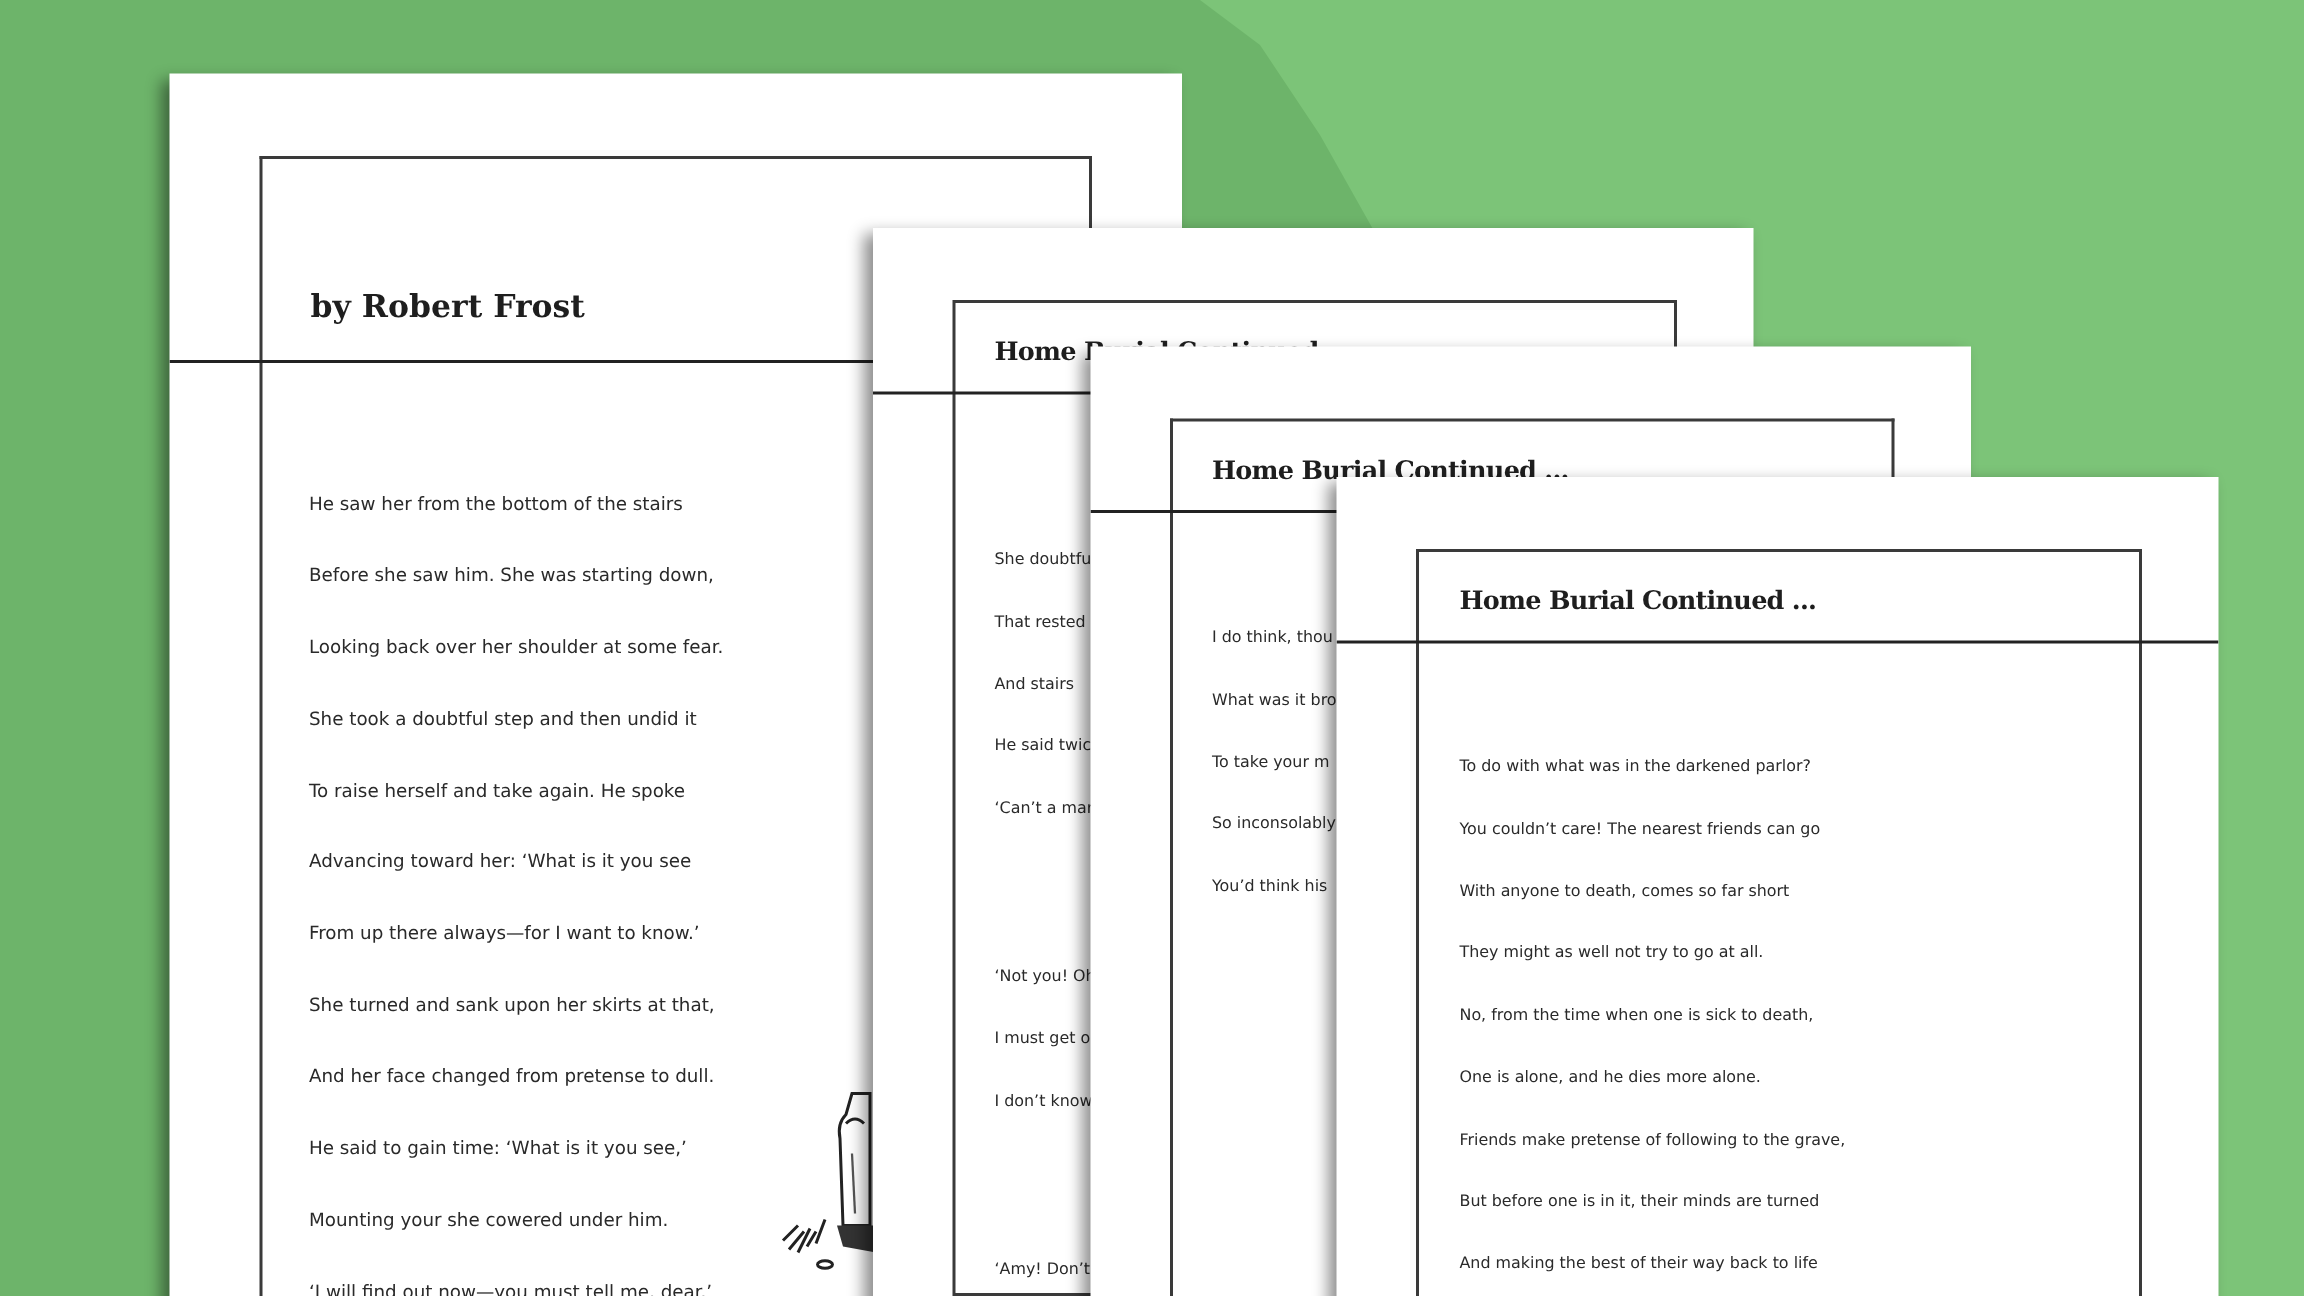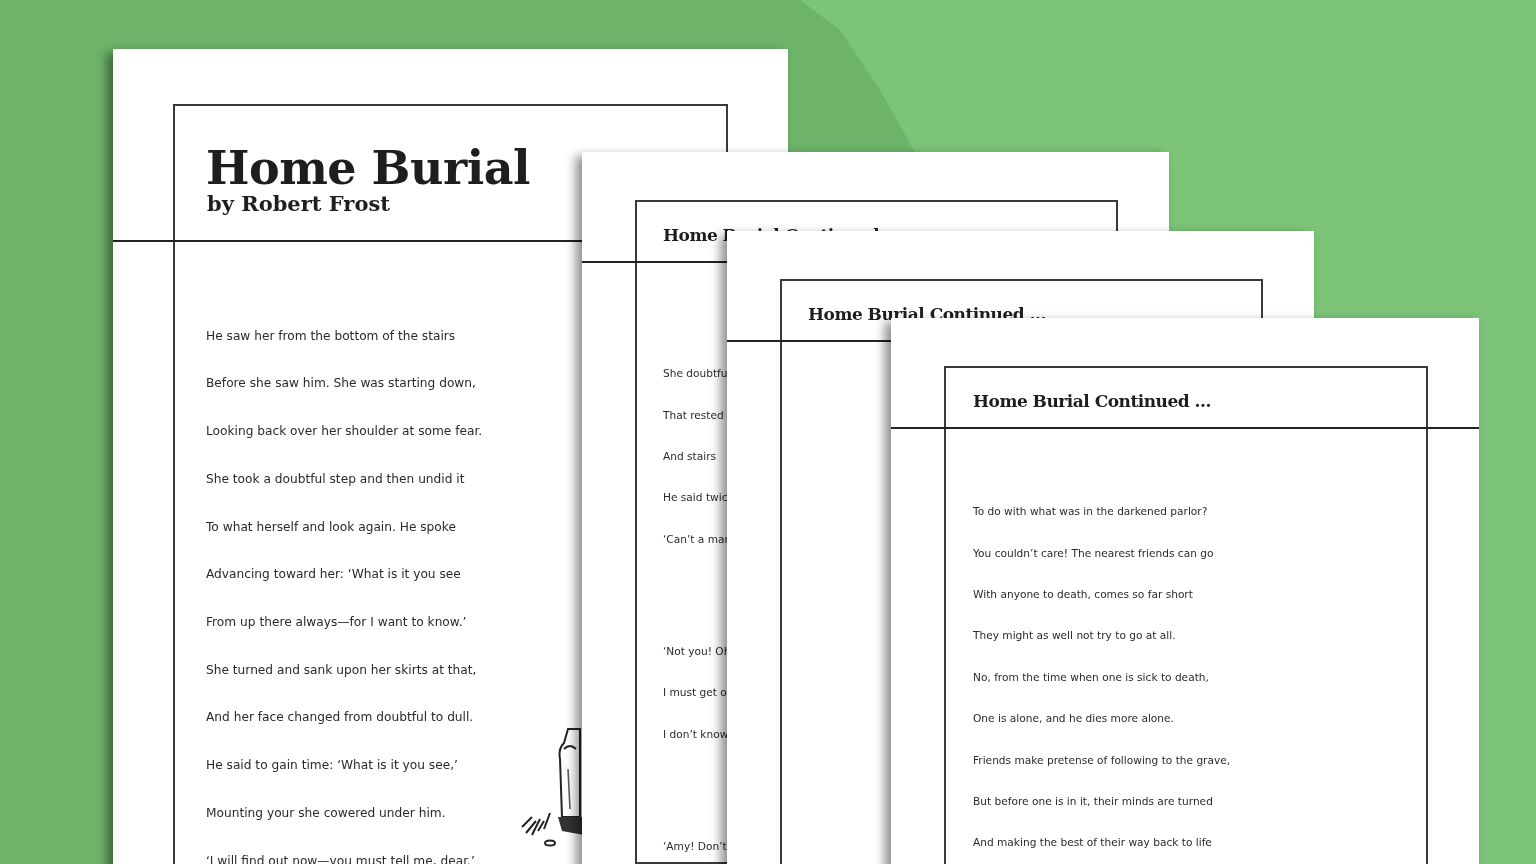--- a/index.html
+++ b/index.html
@@ -40,33 +40,32 @@
     .illustration { position: absolute; }
   </style>
 </head>
 <body>
 
 <div class="bg-light"></div>
 
 <div class="page p1" style="left:113px; top:49px; width:675px; height:830px;">
   <div class="frame" style="left:60px; top:55px; width:551px; height:800px;"></div>
   <div class="rule" style="left:0; top:191px; width:675px;"></div>
-  <div class="title" style="left:93px; top:92px; font-size:46px;">Home Burial</div>
   <div class="byline" style="left:94px; top:142px; font-size:21px;">by Robert Frost</div>
   <div class="verse" style="left:93px; top:216px;">
     <div class="stanza">
       <span class="line">He saw her from the bottom of the stairs</span>
       <span class="line">Before she saw him. She was starting down,</span>
       <span class="line">Looking back over her shoulder at some fear.</span>
       <span class="line">She took a doubtful step and then undid it</span>
-      <span class="line">To what herself and look again. He spoke</span>
+      <span class="line">To raise herself and take again. He spoke</span>
       <span class="line">Advancing toward her: ‘What is it you see</span>
       <span class="line">From up there always—for I want to know.’</span>
       <span class="line">She turned and sank upon her skirts at that,</span>
-      <span class="line">And her face changed from doubtful to dull.</span>
+      <span class="line">And her face changed from pretense to dull.</span>
       <span class="line">He said to gain time: ‘What is it you see,’</span>
       <span class="line">Mounting your she cowered under him.</span>
       <span class="line">‘I will find out now—you must tell me, dear.’</span>
       
       
       
       
       
     </div>
     
@@ -112,20 +111,27 @@
     
     
   </div>
 </div>
 
 <div class="page p3" style="left:727px; top:231px; width:587px; height:660px;">
   <div class="frame" style="left:53px; top:48px; width:479px; height:640px;"></div>
   <div class="rule" style="left:0; top:109px; width:587px;"></div>
   <div class="title" style="left:81px; top:73px; font-size:17px;">Home Burial Continued ...</div>
   <div class="verse" style="left:81px; top:133px;">
+    <div class="stanza">
+      <span class="line">I do think, thou</span>
+      <span class="line">What was it bro</span>
+      <span class="line">To take your m</span>
+      <span class="line">So inconsolably</span>
+      <span class="line">You’d think his</span>
+    </div>
     <div class="stanza" style="height:13.8px;">
       <span class="line"></span>
     </div>
     <div class="stanza">
       
       
       
     </div>
     
     

